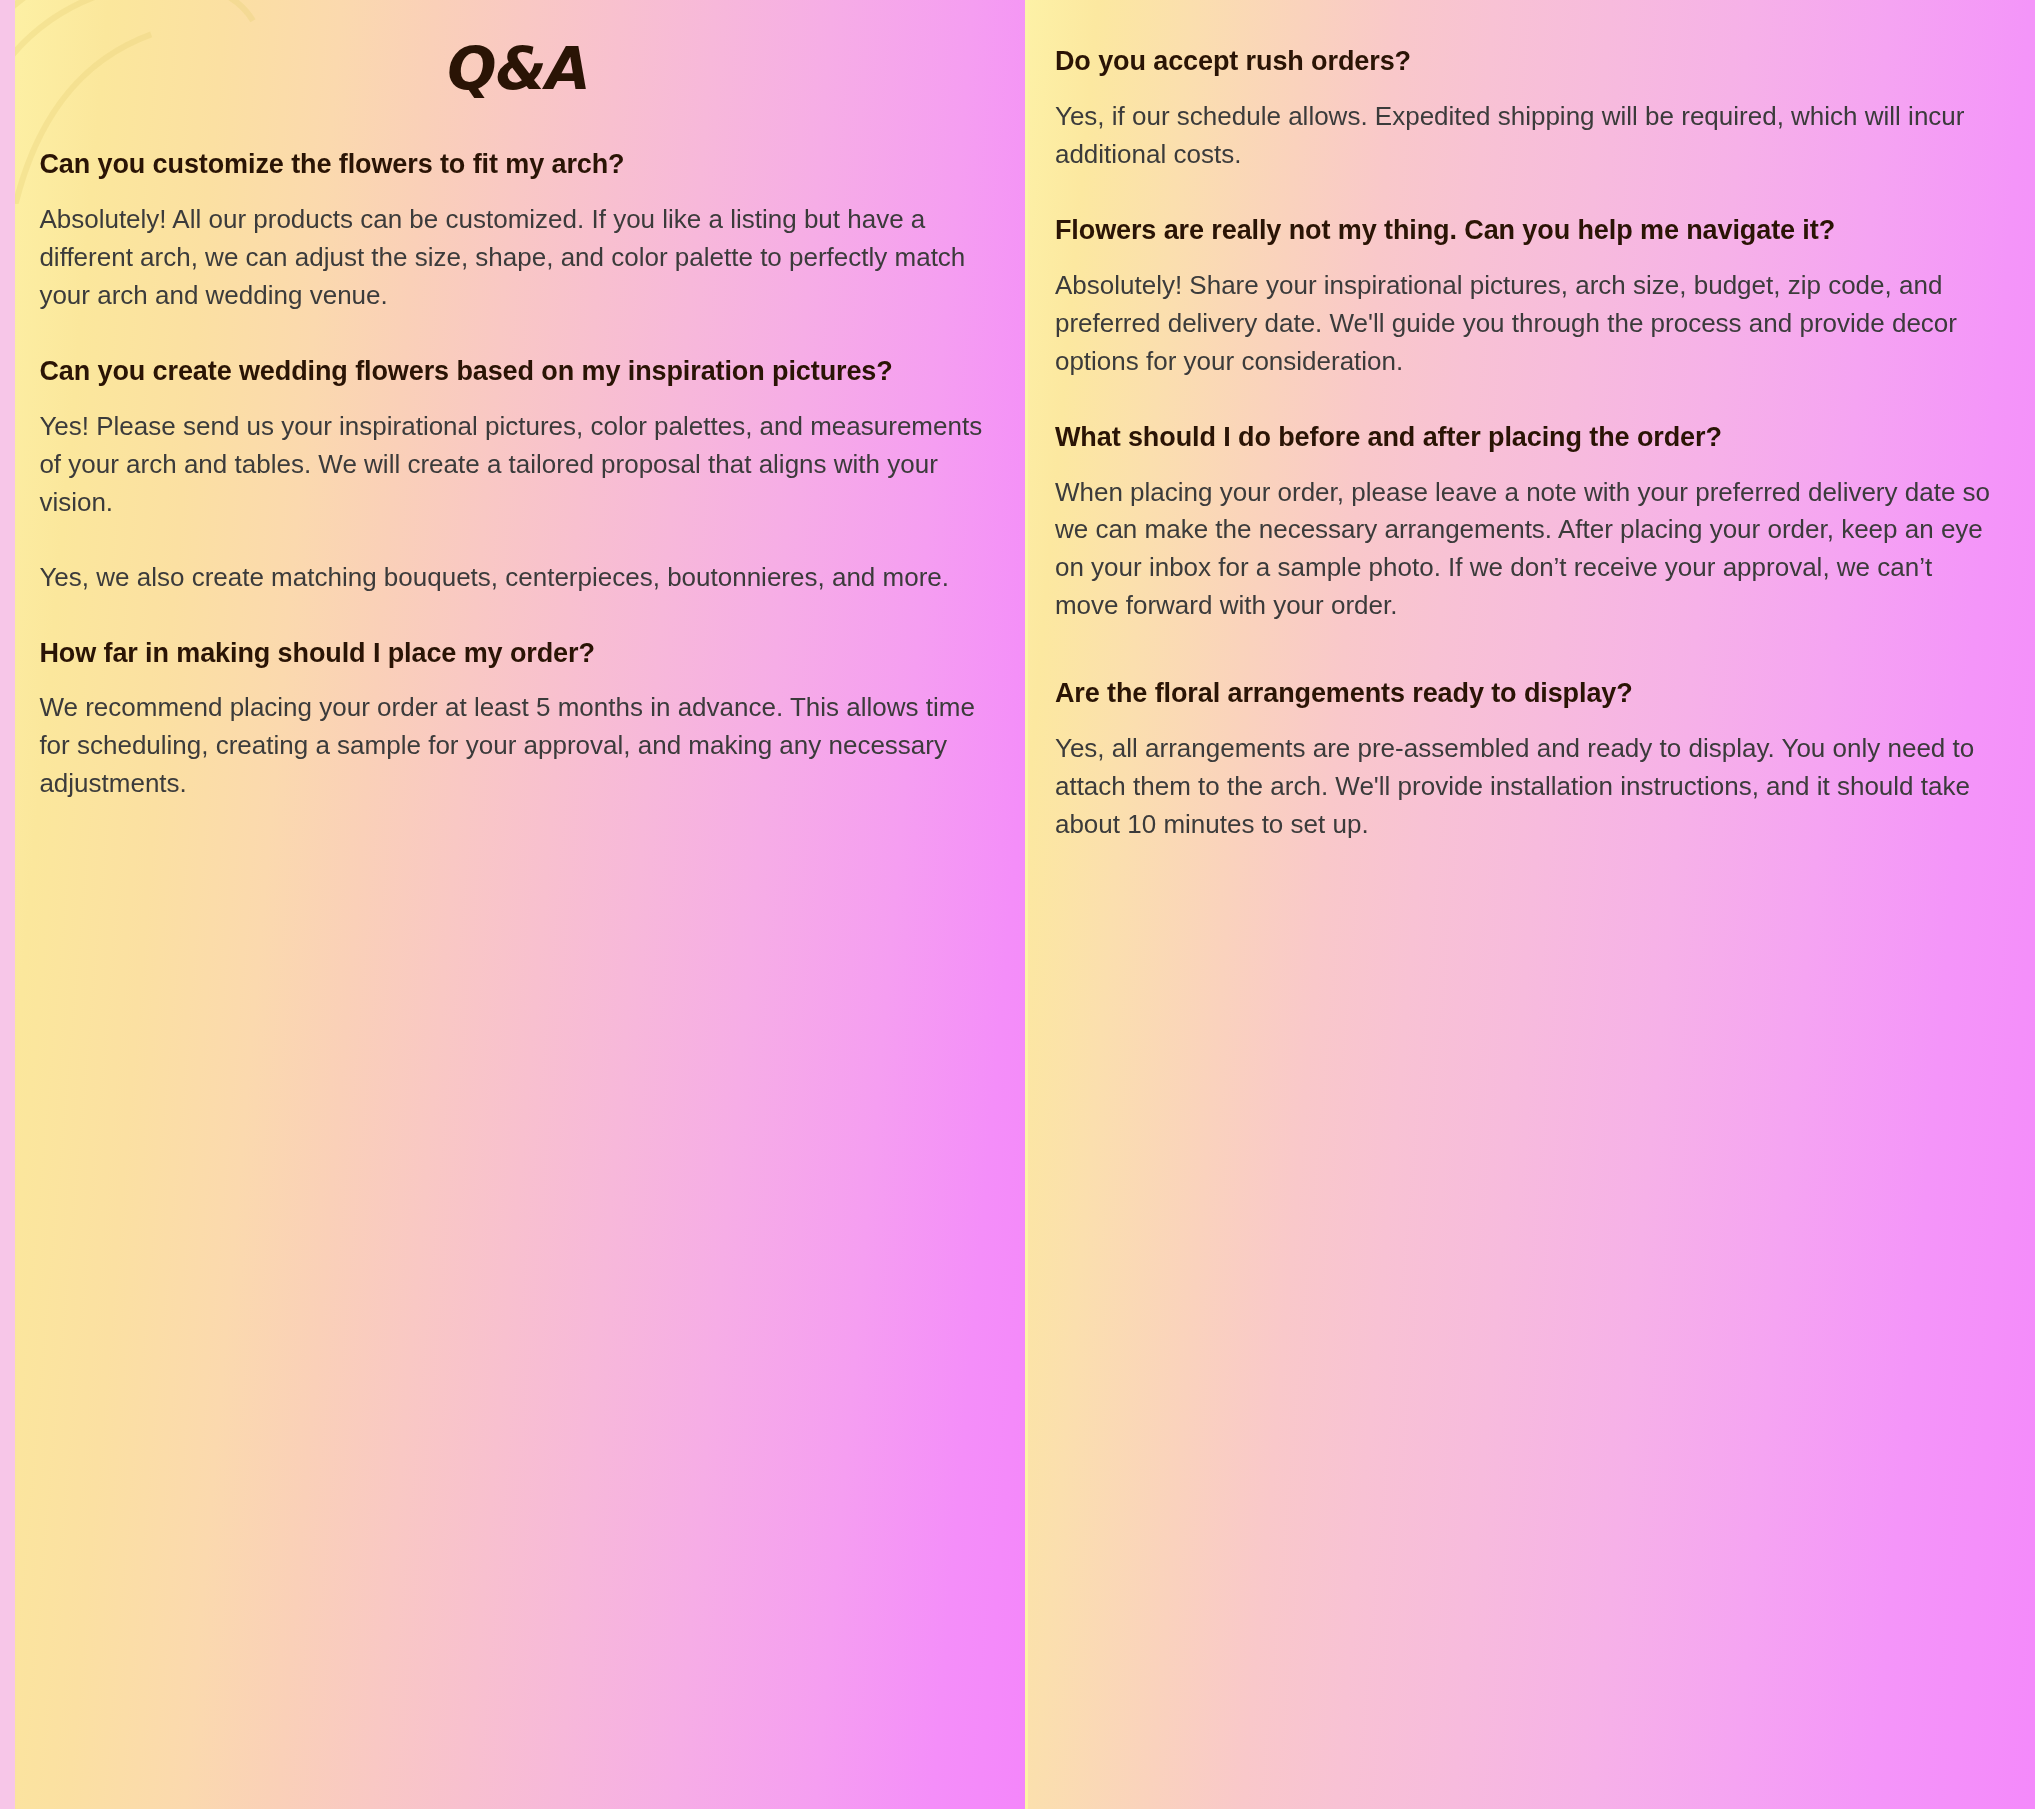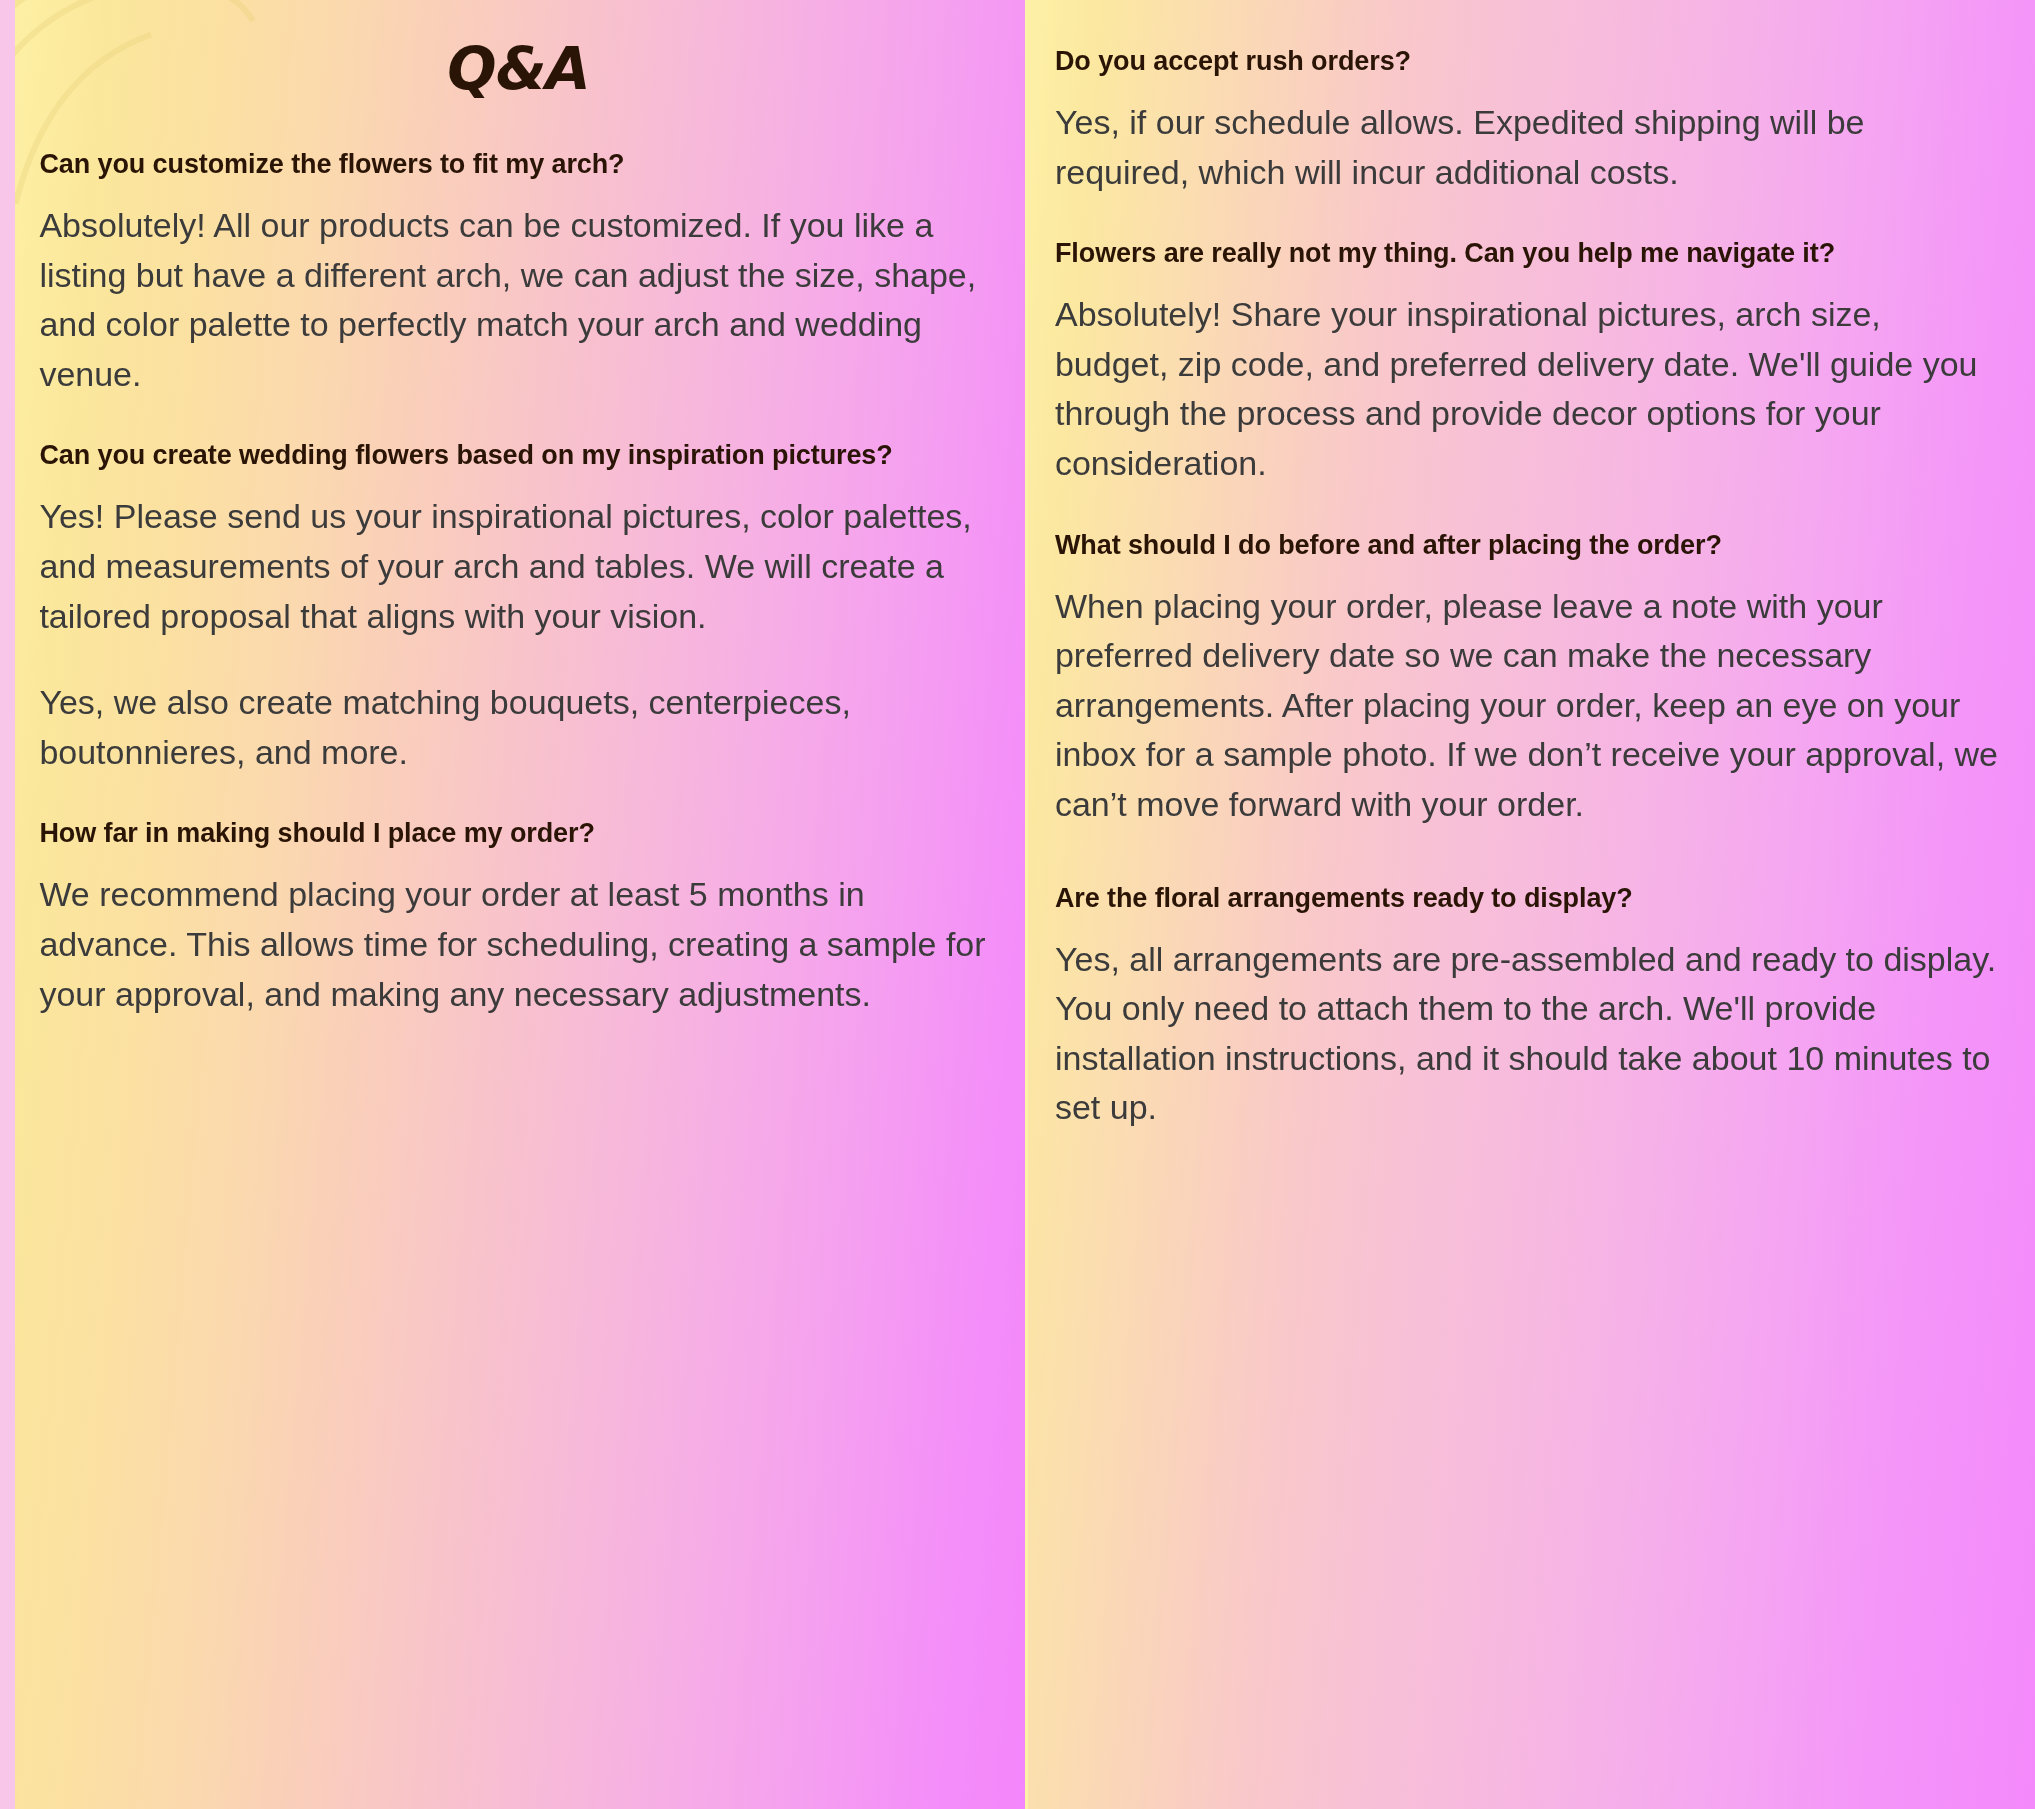--- a/index.html
+++ b/index.html
@@ -88,21 +88,21 @@
   }
   .q {
     font-size: 27px;
     font-weight: bold;
     color: #2a1405;
     line-height: 1.42;
     margin: 0 0 17.6px 0;
     letter-spacing: -0.1px;
   }
   .a {
-    font-size: 34px;
+    font-size: 26px;
     font-weight: 400;
     color: #3b3b3b;
     line-height: 1.46;
     margin: 0 0 37px 0;
   }
   .qa-block { margin-bottom: 0; }
   .right-first-q { margin-top: 42px; }
   .a-last { margin-bottom: 0; }
   .gap-lg { margin-bottom: 49px; }
 </style>

